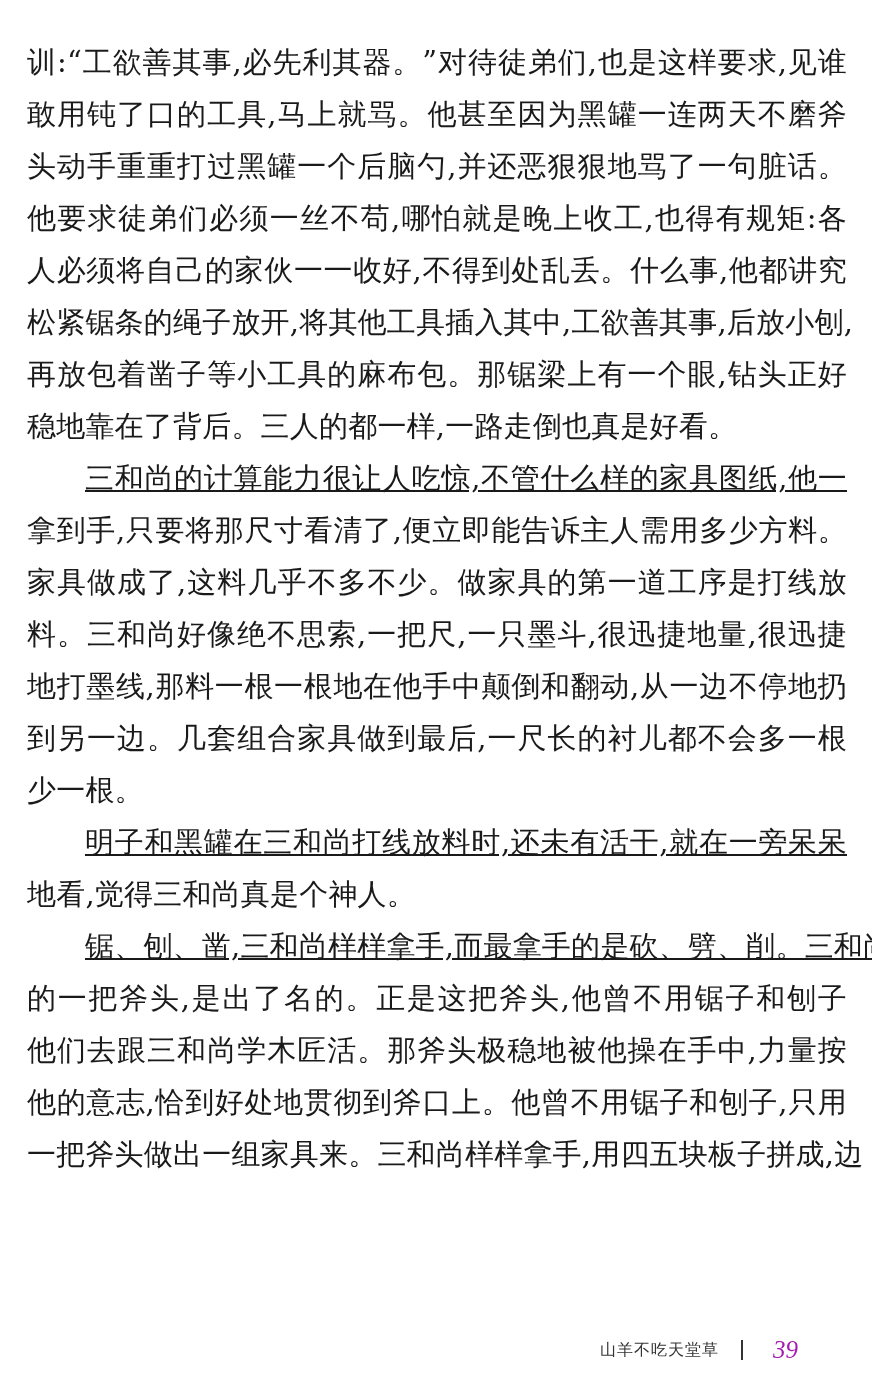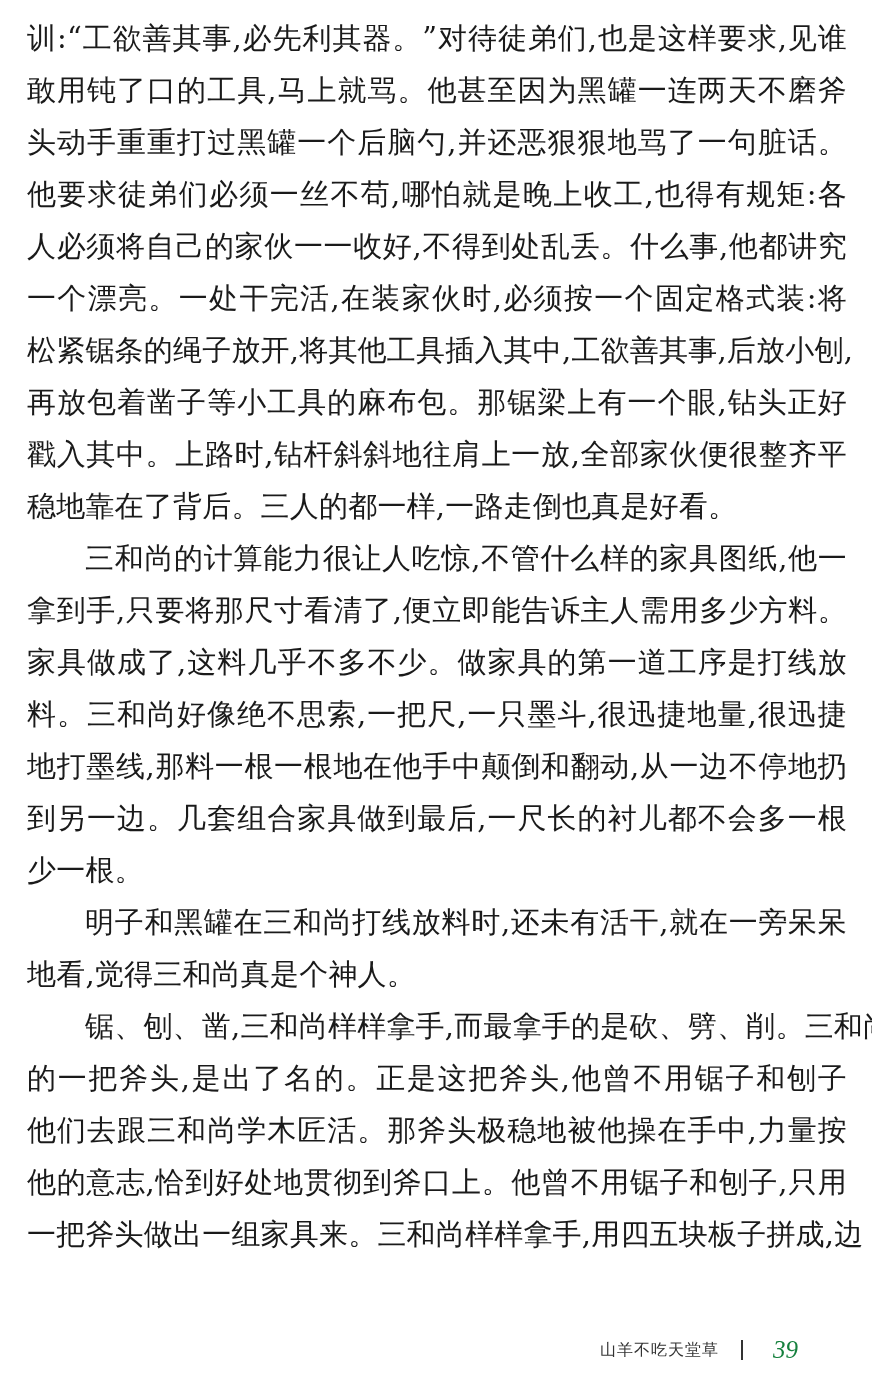--- a/index.html
+++ b/index.html
@@ -11,36 +11,37 @@
       width: 872px;
       height: 1391px;
       position: relative;
       overflow: hidden;
       color: #1a1a1a;
       font-family: "DejaVu Serif", "Liberation Serif", serif;
     }
     .page-body {
       position: absolute;
       left: 27px;
-      top: 12px;
+      top: 36px;
       width: 820px;
     }
     .line {
       height: 52px;
       line-height: 52px;
       font-size: 29px;
       white-space: nowrap;
       letter-spacing: 0.2px;
     }
     .line.justify {
       text-align: justify;
       text-align-last: justify;
     }
     .line.indent {
       padding-left: 58px;
+      text-decoration: underline;
     }
     .footer {
       position: absolute;
       top: 1330px;
       left: 600px;
       height: 40px;
       display: flex;
       align-items: center;
       font-family: "DejaVu Sans", "Liberation Sans", sans-serif;
     }
@@ -53,36 +54,34 @@
       width: 2px;
       height: 20px;
       background: #333333;
       margin-left: 22px;
       margin-right: 30px;
     }
     .page-number {
       font-family: "Liberation Serif", "DejaVu Serif", serif;
       font-style: italic;
       font-size: 25px;
-      color: #15803d;
+      color: #a21caf;
     }
   </style>
 </head>
 <body>
 
 <div class="page-body">
   <div class="line justify">训:“工欲善其事,必先利其器。”对待徒弟们,也是这样要求,见谁</div>
   <div class="line justify">敢用钝了口的工具,马上就骂。他甚至因为黑罐一连两天不磨斧</div>
   <div class="line justify">头动手重重打过黑罐一个后脑勺,并还恶狠狠地骂了一句脏话。</div>
   <div class="line justify">他要求徒弟们必须一丝不苟,哪怕就是晚上收工,也得有规矩:各</div>
   <div class="line justify">人必须将自己的家伙一一收好,不得到处乱丢。什么事,他都讲究</div>
-  <div class="line justify">一个漂亮。一处干完活,在装家伙时,必须按一个固定格式装:将</div>
   <div class="line justify">松紧锯条的绳子放开,将其他工具插入其中,工欲善其事,后放小刨,</div>
   <div class="line justify">再放包着凿子等小工具的麻布包。那锯梁上有一个眼,钻头正好</div>
-  <div class="line justify">戳入其中。上路时,钻杆斜斜地往肩上一放,全部家伙便很整齐平</div>
   <div class="line">稳地靠在了背后。三人的都一样,一路走倒也真是好看。</div>
   <div class="line indent justify">三和尚的计算能力很让人吃惊,不管什么样的家具图纸,他一</div>
   <div class="line justify">拿到手,只要将那尺寸看清了,便立即能告诉主人需用多少方料。</div>
   <div class="line justify">家具做成了,这料几乎不多不少。做家具的第一道工序是打线放</div>
   <div class="line justify">料。三和尚好像绝不思索,一把尺,一只墨斗,很迅捷地量,很迅捷</div>
   <div class="line justify">地打墨线,那料一根一根地在他手中颠倒和翻动,从一边不停地扔</div>
   <div class="line justify">到另一边。几套组合家具做到最后,一尺长的衬儿都不会多一根</div>
   <div class="line">少一根。</div>
   <div class="line indent justify">明子和黑罐在三和尚打线放料时,还未有活干,就在一旁呆呆</div>
   <div class="line">地看,觉得三和尚真是个神人。</div>

